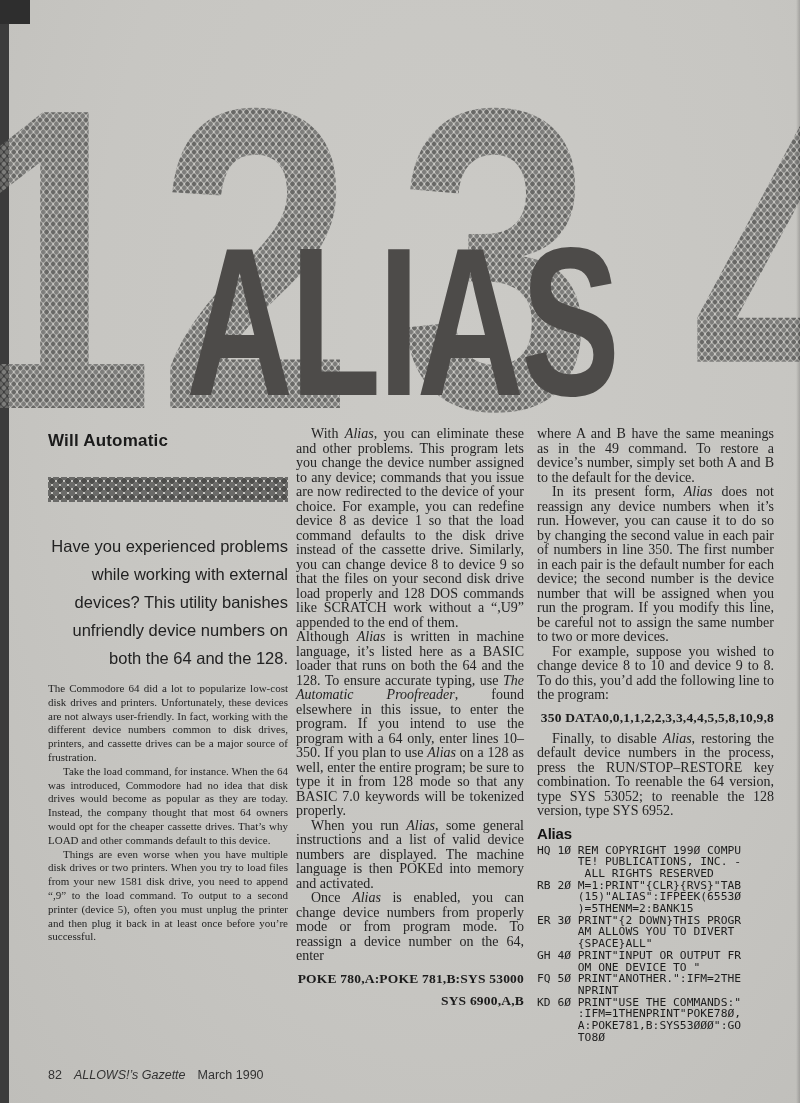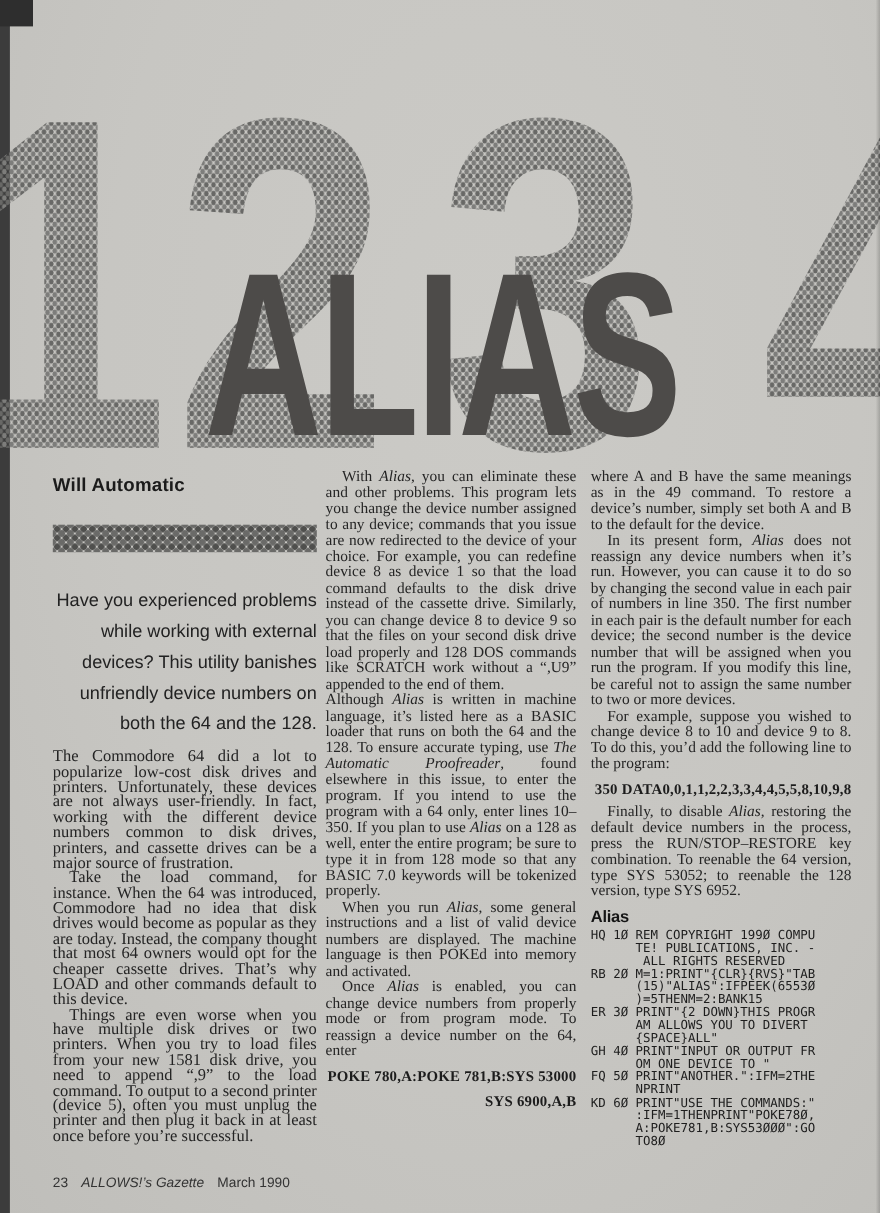--- a/index.html
+++ b/index.html
@@ -40,21 +40,21 @@
 
   .byline{margin:0;font:700 17px/18px "Liberation Sans",sans-serif;color:#1b1b1b;
           letter-spacing:.2px;text-align:left;}
   .deco-bar{margin-top:27px;height:25px;
     background-image:radial-gradient(circle,#4f4f4d 2.7px,rgba(0,0,0,0) 3.2px),
                      radial-gradient(circle,#6a6a68 2.7px,rgba(0,0,0,0) 3.2px);
     background-size:8px 8px;background-position:0 0,4px 4px;}
   .intro{margin:30px 0 0;font:400 16.5px/28px "Liberation Sans",sans-serif;
          color:#222;text-align:right;}
 
-  .body-p{margin:0;font-size:15px;line-height:13.8px;hyphens:auto;}
+  .body-p{margin:0;font-size:11px;line-height:13.8px;hyphens:auto;}
   .col-mid .body-p,.col-right .body-p{font-size:14px;line-height:14.5px;}
   .first{margin-top:10px;}
   .indent{text-indent:15px;}
   .section-heading{margin:7px 0 2px;font:700 15px/16px "Liberation Sans",sans-serif;
                    color:#151515;letter-spacing:-.2px;text-align:left;}
   .code-line{margin:7px 0;font:700 13.5px/15px "Liberation Serif",serif;
              letter-spacing:.2px;text-align:right;color:#1c1c1c;}
   .listing{margin:3px 0 0;font:400 11.3px/11.7px "DejaVu Sans Mono",monospace;
            color:#1d1d1d;white-space:pre;text-align:left;}
 
@@ -116,17 +116,17 @@
       OM ONE DEVICE TO "
 FQ 5Ø PRINT"ANOTHER.":IFM=2THE
       NPRINT
 KD 6Ø PRINT"USE THE COMMANDS:"
       :IFM=1THENPRINT"POKE78Ø,
       A:POKE781,B:SYS53ØØØ":GO
       TO8Ø</pre>
   </div>
 
   <div class="footer">
-    <span class="pn">23</span><span class="mag">ALLOWS!’s Gazette</span><span class="date">March 1990</span>
+    <span class="pn">82</span><span class="mag">ALLOWS!’s Gazette</span><span class="date">March 1990</span>
   </div>
 
   <div class="edge-right"></div>
 </div>
 
 </body></html>

